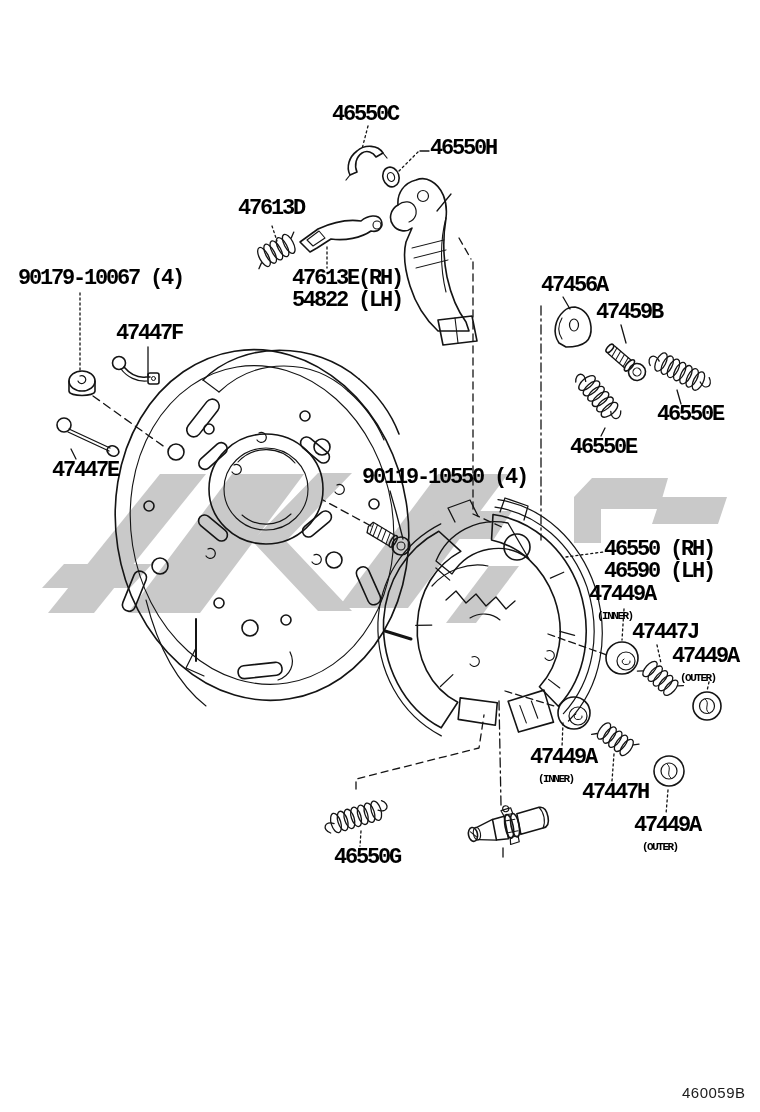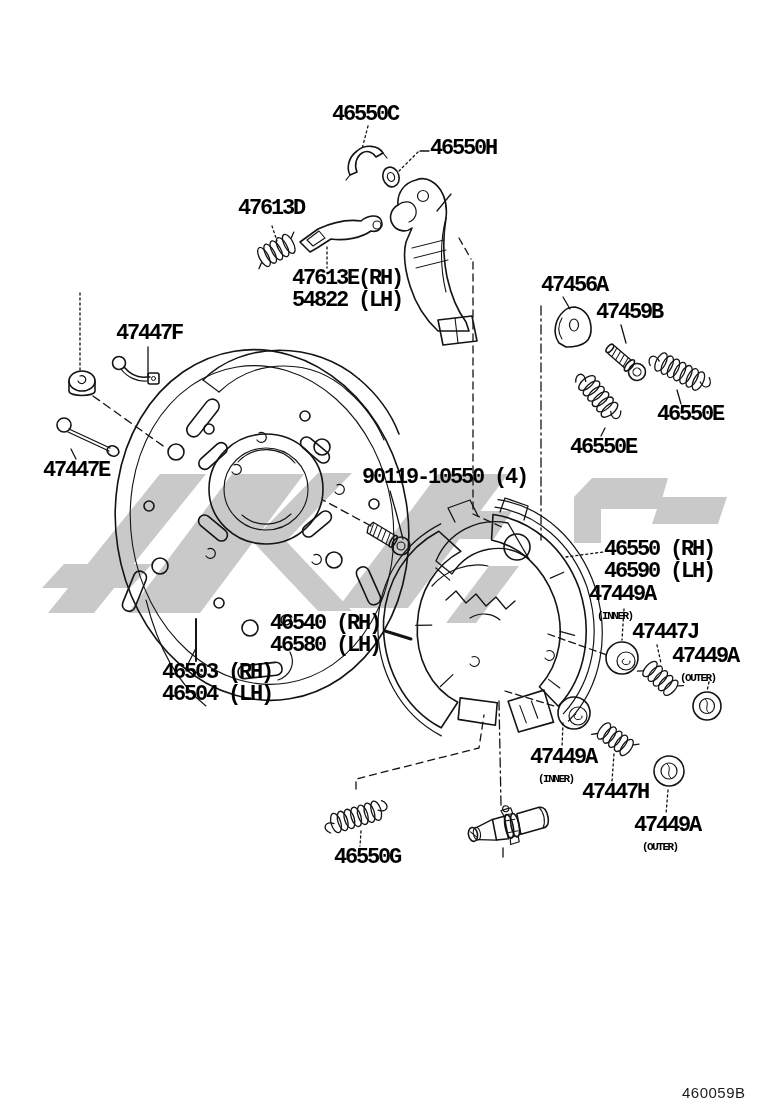--- a/index.html
+++ b/index.html
@@ -305,32 +305,31 @@
       <path d="M 499,701 L 501,805 M 503,848 L 503,861" stroke-dasharray="9 4 2 4"></path>
       <path d="M 356,789 L 356,779 L 479,748 L 484,715" stroke-dasharray="7 5"></path>
     </g>
   </g>
 </svg>
 
   <div class="pl" style="left:332px;top:104px"><span>46550C</span></div>
   <div class="pl" style="left:430px;top:138px"><span>46550H</span></div>
   <div class="pl" style="left:238px;top:198px"><span>47613D</span></div>
   <div class="pl" style="left:292px;top:268px"><span>47613E(RH)</span><span>54822 (LH)</span></div>
+  <div class="pl" style="left:18px;top:268px"><span>90179-10067 (4)</span></div>
   <div class="pl" style="left:116px;top:323px"><span>47447F</span></div>
-  <div class="pl" style="left:43px;top:460px"><span>47447E</span></div>
+  <div class="pl" style="left:52px;top:460px"><span>47447E</span></div>
   <div class="pl" style="left:541px;top:275px"><span>47456A</span></div>
   <div class="pl" style="left:596px;top:302px"><span>47459B</span></div>
   <div class="pl" style="left:657px;top:404px"><span>46550E</span></div>
   <div class="pl" style="left:570px;top:437px"><span>46550E</span></div>
   <div class="pl" style="left:362px;top:467px"><span>90119-10550 (4)</span></div>
   <div class="pl" style="left:604px;top:539px"><span>46550 (RH)</span><span>46590 (LH)</span></div>
   <div class="pl" style="left:589px;top:584px"><span>47449A</span><span class="sub" style="margin-left:8px">(INNER)</span></div>
   <div class="pl" style="left:632px;top:622px"><span>47447J</span></div>
   <div class="pl" style="left:672px;top:646px"><span>47449A</span><span class="sub" style="margin-left:8px">(OUTER)</span></div>
-  <div class="pl" style="left:270px;top:613px"><span>46540 (RH)</span><span>46580 (LH)</span></div>
-  <div class="pl" style="left:162px;top:662px"><span>46503 (RH)</span><span>46504 (LH)</span></div>
   <div class="pl" style="left:530px;top:747px"><span>47449A</span><span class="sub" style="margin-left:8px">(INNER)</span></div>
   <div class="pl" style="left:582px;top:782px"><span>47447H</span></div>
   <div class="pl" style="left:634px;top:815px"><span>47449A</span><span class="sub" style="margin-left:8px">(OUTER)</span></div>
   <div class="pl" style="left:334px;top:847px"><span>46550G</span></div>
 
   <div class="docnum" style="left:682px;top:1084px">460059B</div>
 </div>
 
 </body></html>

